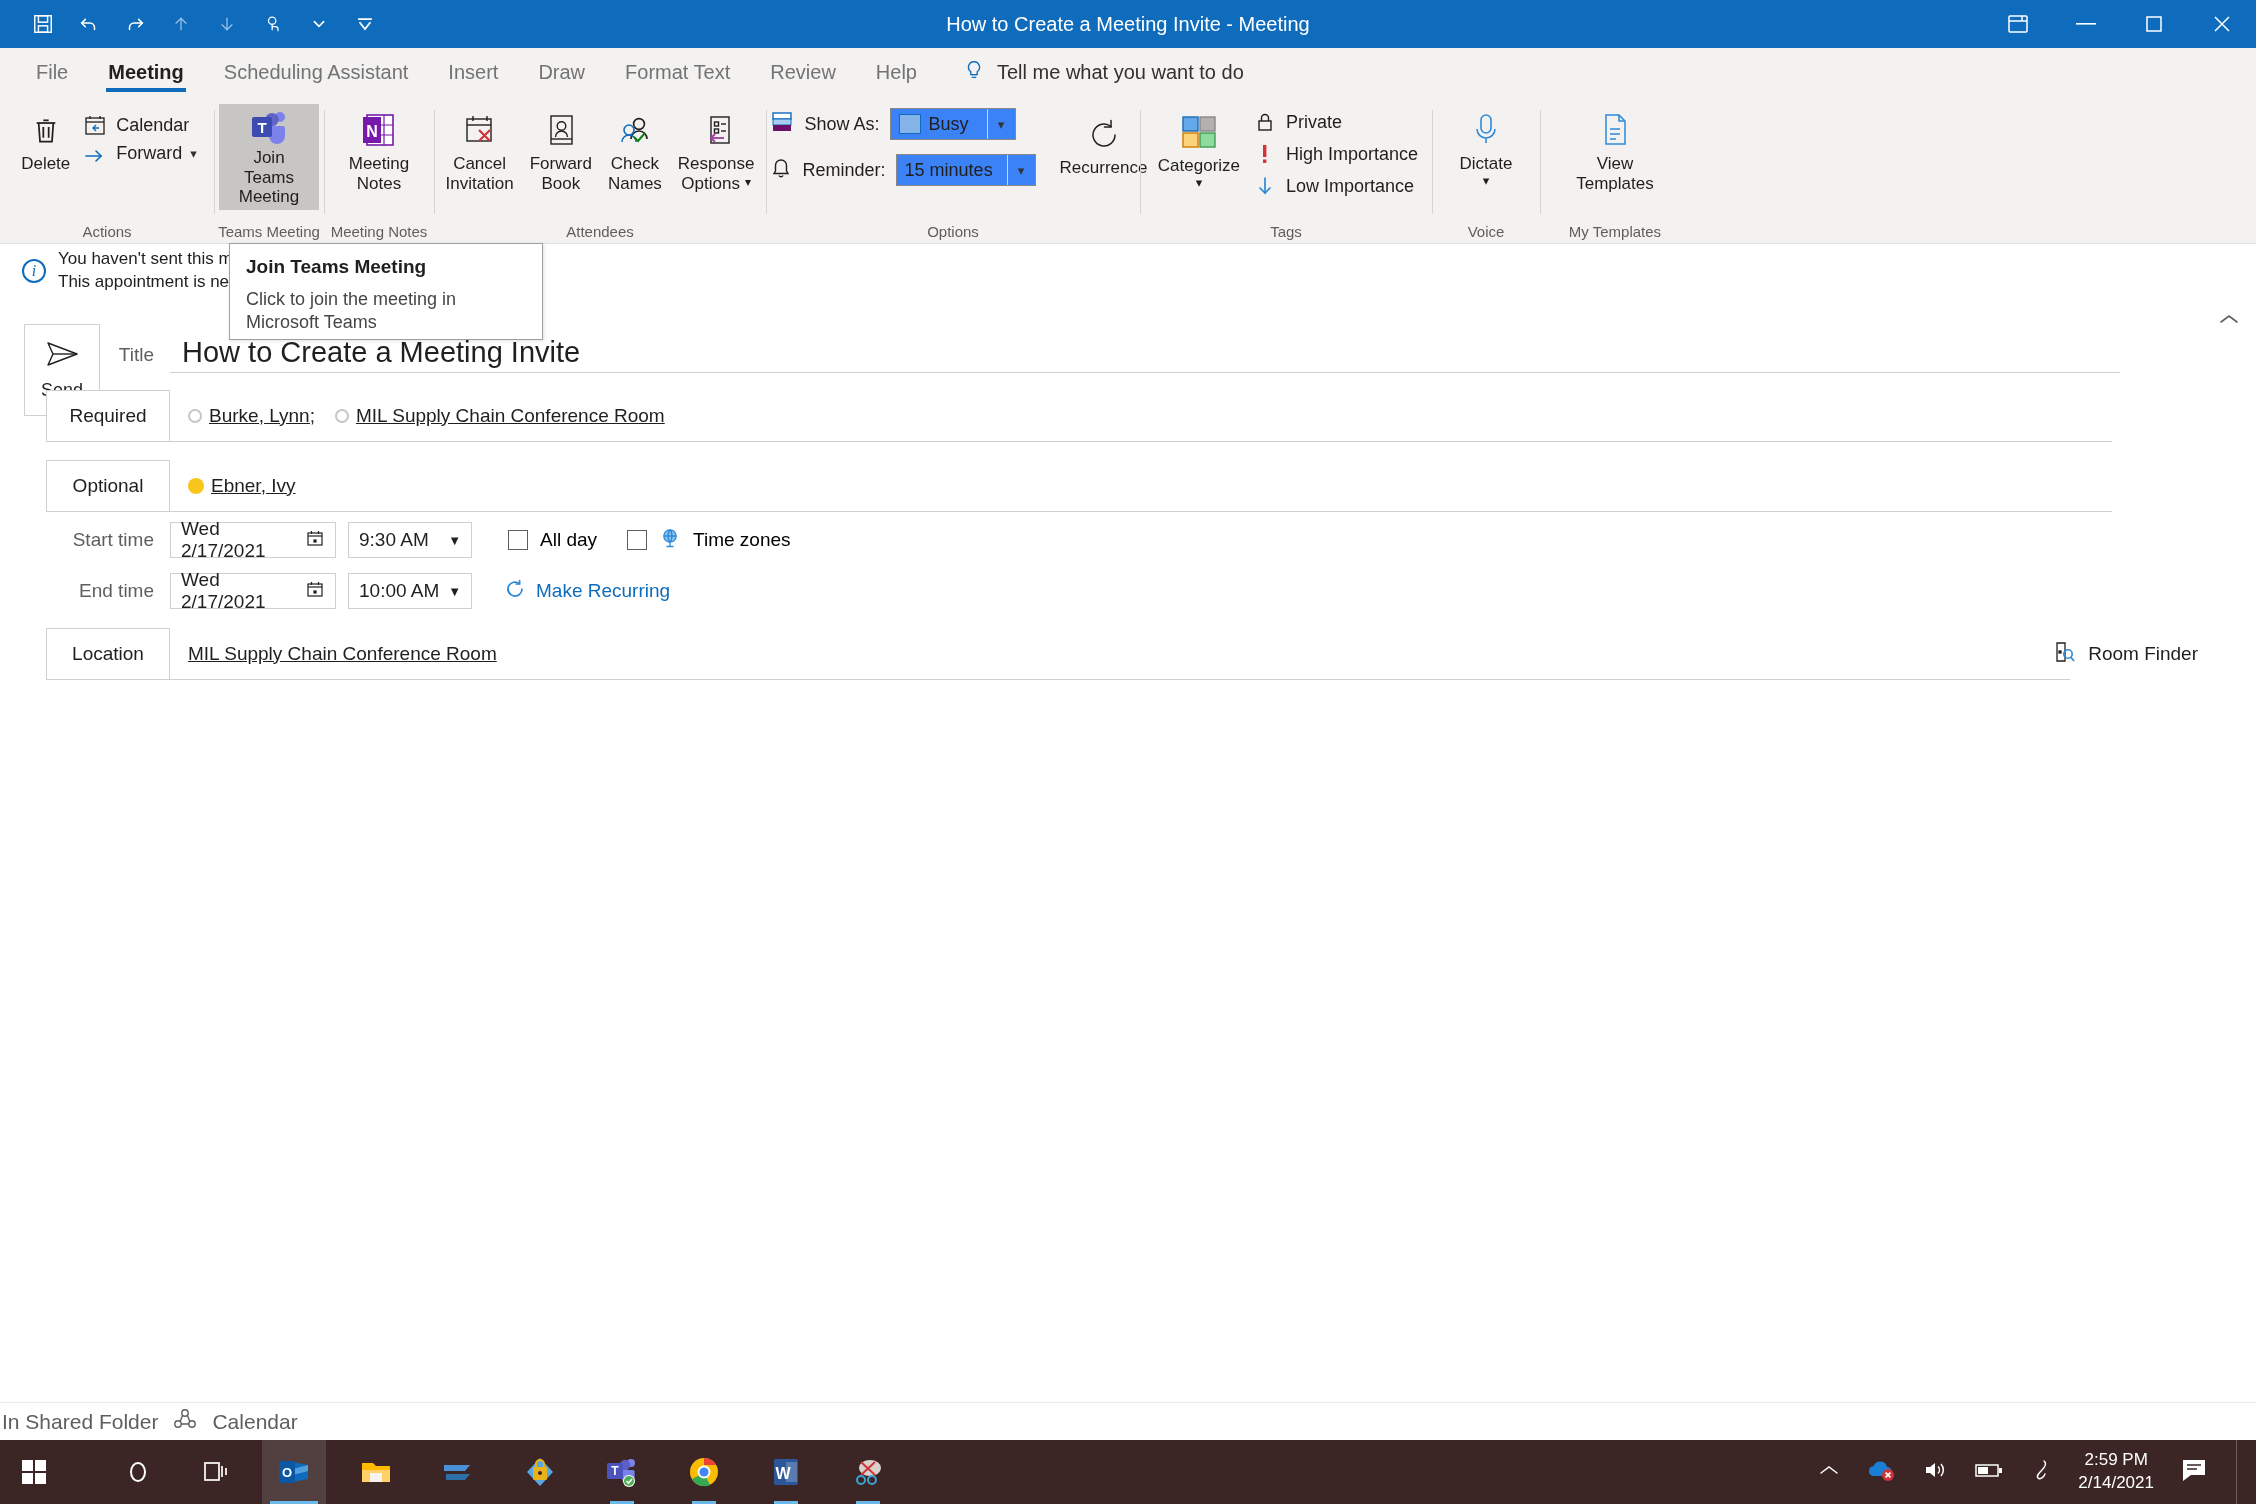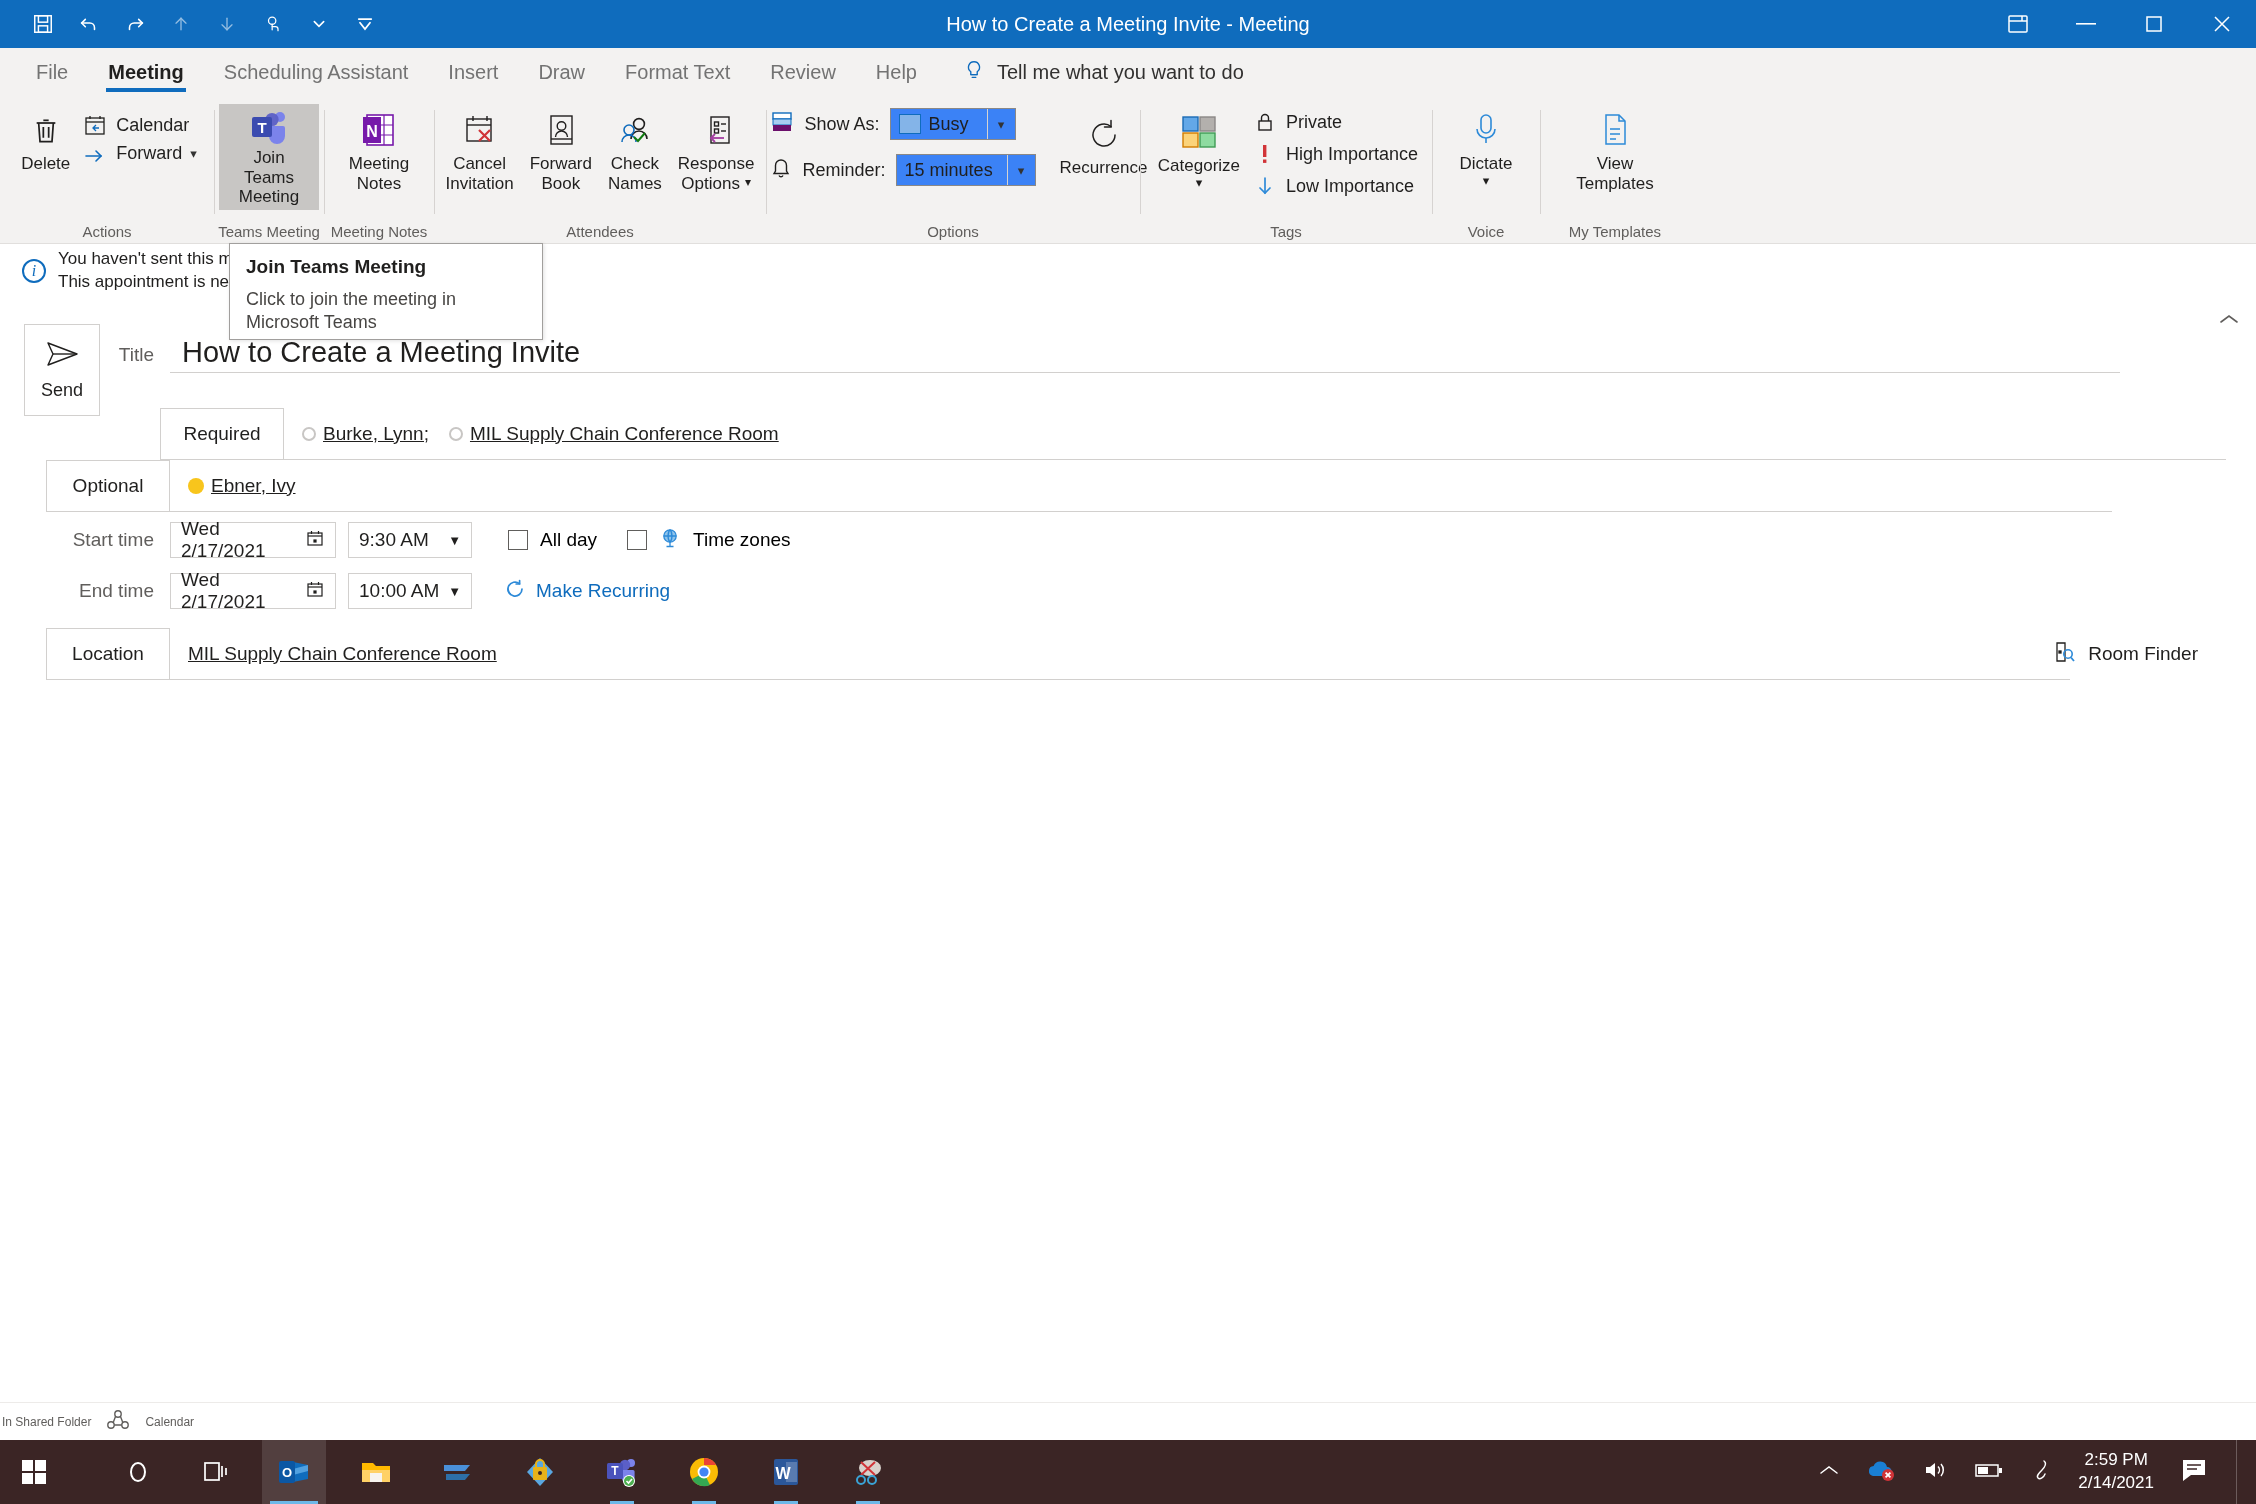--- a/index.html
+++ b/index.html
@@ -132,21 +132,21 @@
     display: flex; align-items: center; padding: 0 10px; font-size: 19px; color: #201f1e;
   }
   .chk { width: 20px; height: 20px; border: 1px solid #605e5c; background: #ffffff; flex:0 0 auto;}
   .linkblue { color: #0f6cbd; font-size: 19px; }
   .roomfinder { position: absolute; right: 28px; display: flex; align-items: center; gap: 12px; font-size: 19px; color: #201f1e; }
 
   
   .statusbar {
     position: absolute; bottom: 64px; left: 0; width: 2256px; height: 38px;
     display: flex; align-items: center; gap: 14px; padding-left: 2px;
-    font-size: 12px; color: #605e5c; border-top: 1px solid #edebe9;
+    font-size: 21px; color: #605e5c; border-top: 1px solid #edebe9;
   }
 
   
   .taskbar {
     position: absolute; bottom: 0; left: 0; width: 2256px; height: 64px;
     background: #3b2525; display: flex; align-items: center;
   }
   .startbtn { width: 68px; height: 64px; display: flex; align-items: center; justify-content: center; }
   .searchbox {
     width: 564px; height: 56px; margin-left: 0; background: #eceff1;
@@ -591,21 +591,21 @@
       <span>Send</span>
     </div>
 
     <div class="frow" style="left:30px; top:36px; width:2196px;">
       <div class="flabel-plain">Title</div>
       <div class="fvalue underline" style="width:1950px; padding-bottom:3px;">
         <span class="title-input">How to Create a Meeting Invite</span>
       </div>
     </div>
 
-    <div class="frow" style="left:46px; top:108px; width:2180px;justify-content:flex-end;">
+    <div class="frow" style="left:46px; top:90px; width:2180px;">
       <div class="flabel-box">
           <span>Required</span>
         </div>
       <div class="fvalue underline" style="width:1942px; height:52px; display:flex; align-items:center; gap:20px; padding-left:18px;">
         <span class="recip">
           <span class="pres-dot"></span>
           <a>Burke, Lynn;</a>
         </span>
         <span class="recip">
           <span class="pres-dot"></span>

